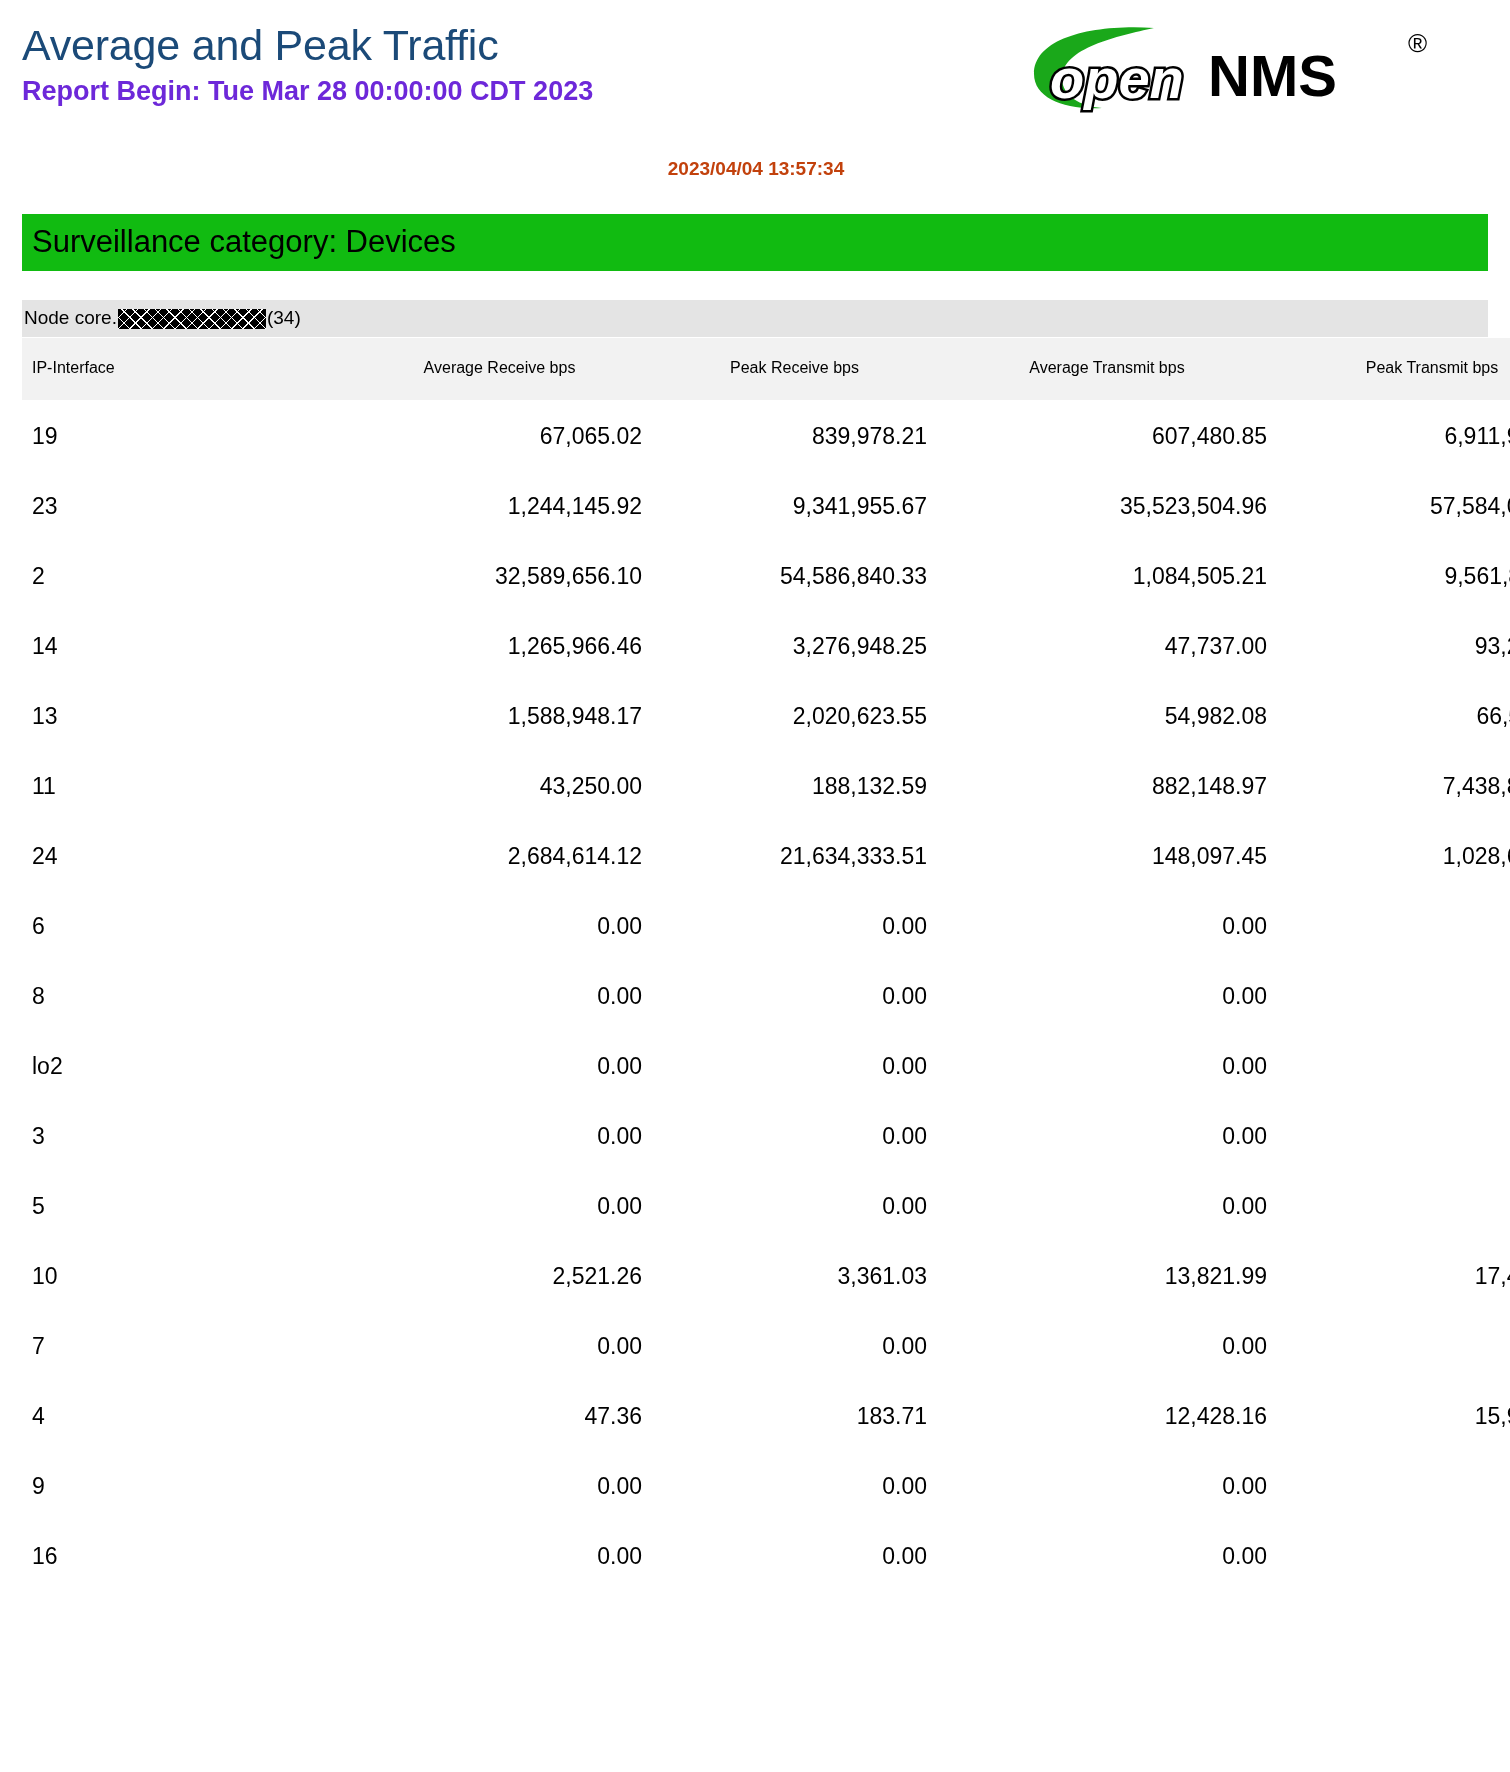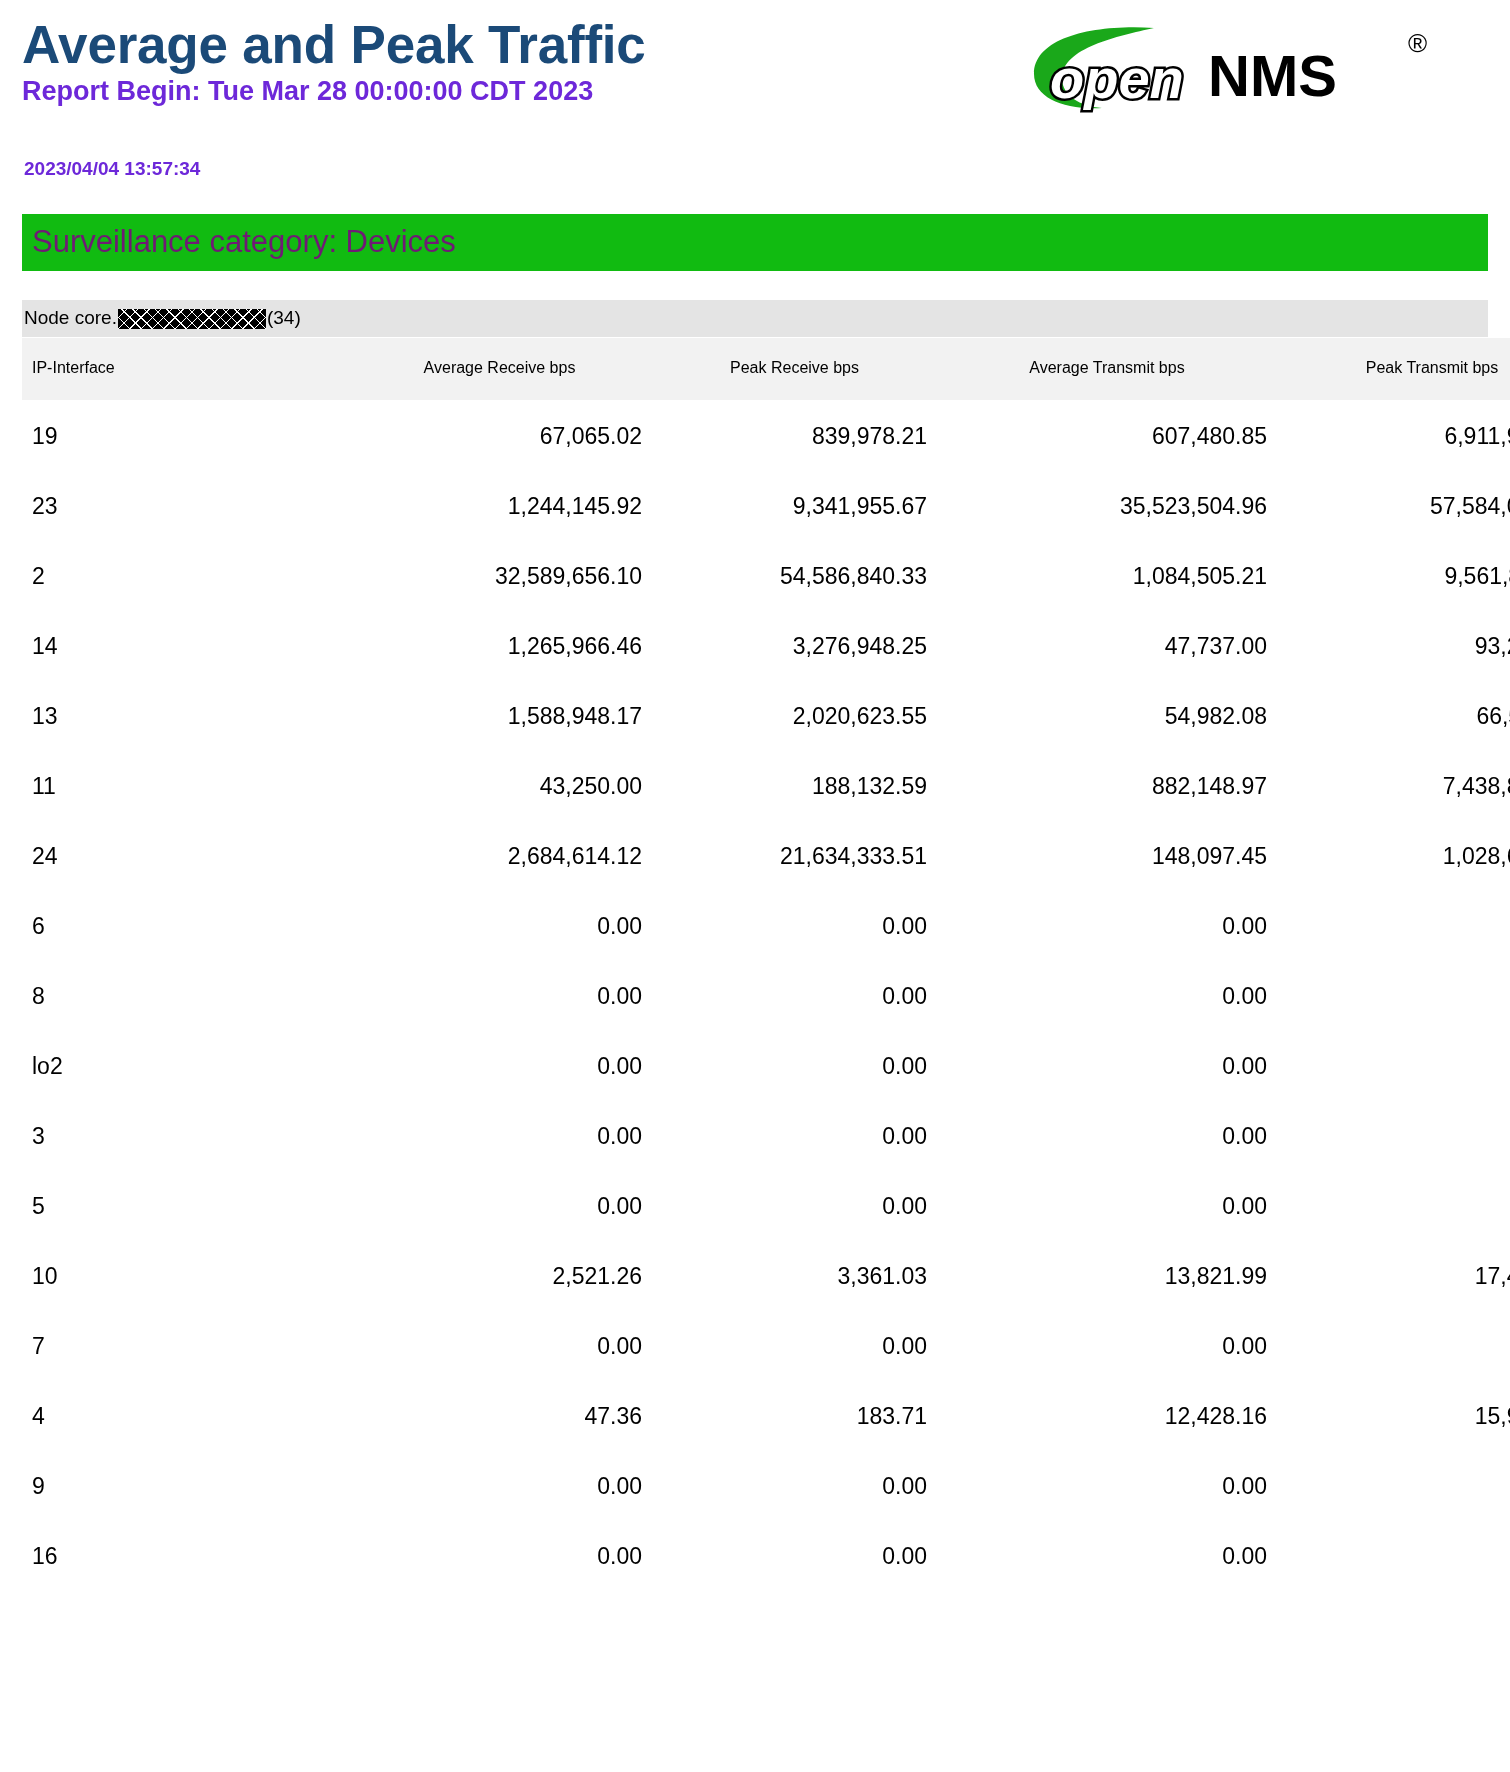--- a/index.html
+++ b/index.html
@@ -23,23 +23,23 @@
   
   .header {
     display: flex;
     align-items: flex-start;
     justify-content: space-between;
   }
   .title-block {
     padding-top: 2px;
   }
   .report-title {
-    font-size: 53px;
+    font-size: 43px;
     line-height: 50px;
-    font-weight: bold;
+    font-weight: normal;
     color: #1b4a78;
     margin: 0 0 4px 0;
     letter-spacing: -0.2px;
   }
   .report-subtitle {
     font-size: 27px;
     line-height: 34px;
     color: #6d28d9;
     margin: 0;
     font-weight: bold;
@@ -50,28 +50,29 @@
     width: 450px;
     height: 90px;
     margin-right: 16px;
     margin-top: 4px;
   }
   .logo svg { display: block; }
   
   .timestamp {
     font-size: 19px;
     margin: 46px 0 0 2px;
-    color: #6d28d9;
+    color: #c2410c;
     font-weight: bold;
+    text-align: center;
   }
   
   .category-banner {
     margin-top: 34px;
     background: #11bb11;
-    color: #701a75;
+    color: #000000;
     font-size: 31px;
     line-height: 31px;
     padding: 12px 10px 14px 10px;
     box-sizing: border-box;
   }
   
   .node-row {
     background: #e4e4e4;
     font-size: 19px;
     padding: 7px 8px 8px 2px;

